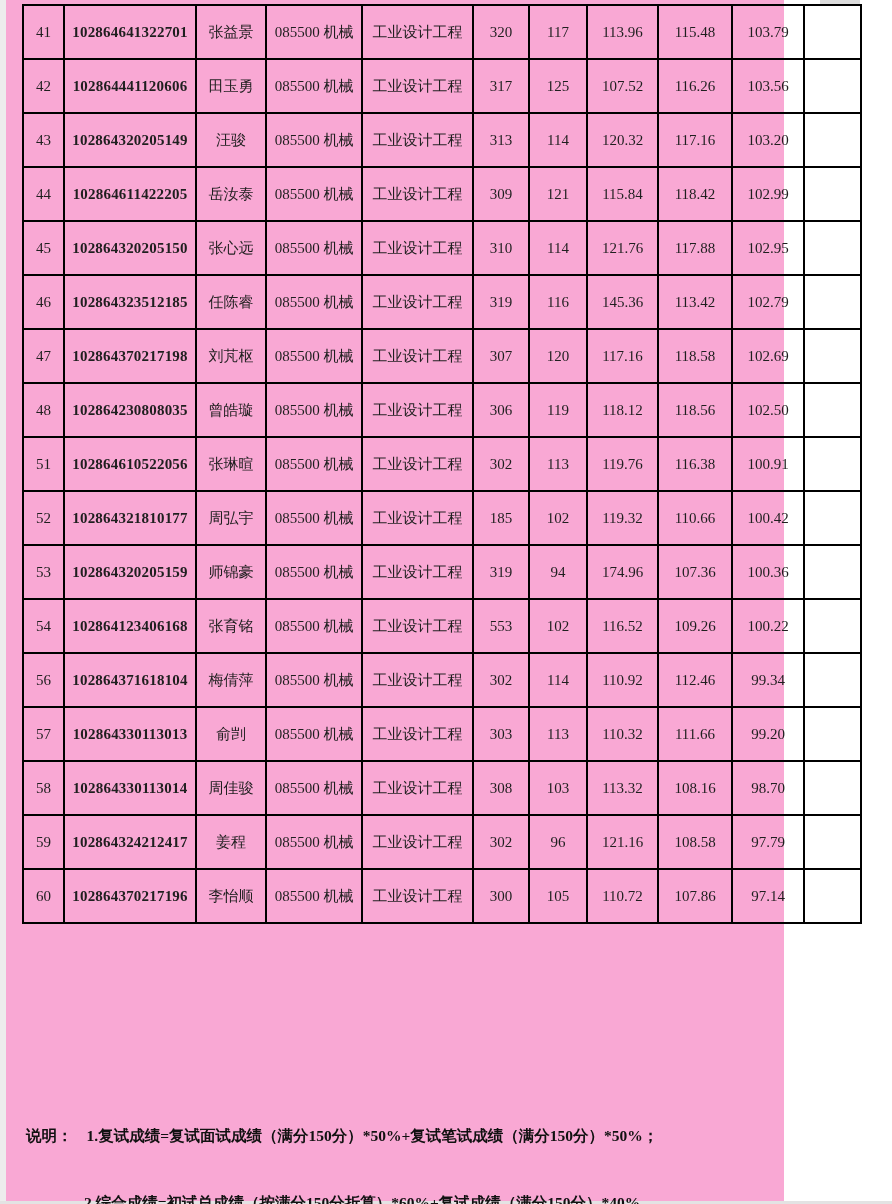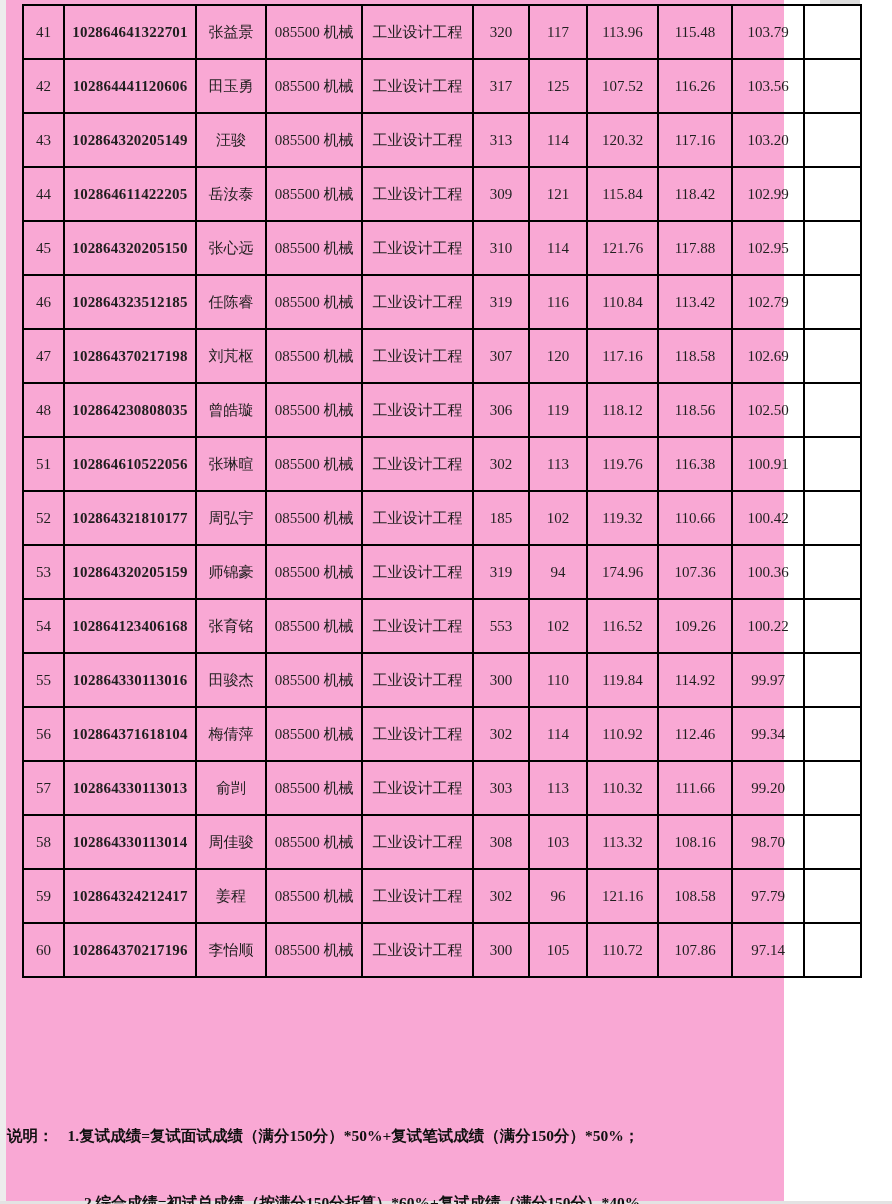--- a/index.html
+++ b/index.html
@@ -63,21 +63,21 @@
   .notes {
     position: absolute;
     left: 0;
     top: 1126px;
     width: 892px;
     font-weight: bold;
     font-size: 15.5px;
     color: #111111;
   }
   .note-row-1 {
-    padding-left: 7px;
+    padding-left: 26px;
     white-space: nowrap;
   }
   .note-row-1 .note-text { margin-left: 14px; }
   .note-row-2 {
     margin-top: 46px;
     padding-left: 84px;
     white-space: nowrap;
   }
 </style>
 </head>
@@ -175,21 +175,21 @@
   </tr>
 
   <tr>
     <td class="c-no">46</td>
     <td class="c-id">102864323512185</td>
     <td class="c-name">任陈睿</td>
     <td class="c-code">085500 机械</td>
     <td class="c-major">工业设计工程</td>
     <td class="c-score">319</td>
     <td class="c-score">116</td>
-    <td class="c-score">110.84</td>
+    <td class="c-score">145.36</td>
     <td class="c-score">113.42</td>
     <td class="c-score">102.79</td>
     <td class="c-empty"></td>
   </tr>
 
   <tr>
     <td class="c-no">47</td>
     <td class="c-id">102864370217198</td>
     <td class="c-name">刘芃枢</td>
     <td class="c-code">085500 机械</td>
@@ -267,33 +267,20 @@
     <td class="c-code">085500 机械</td>
     <td class="c-major">工业设计工程</td>
     <td class="c-score">553</td>
     <td class="c-score">102</td>
     <td class="c-score">116.52</td>
     <td class="c-score">109.26</td>
     <td class="c-score">100.22</td>
     <td class="c-empty"></td>
   </tr>
 
-  <tr>
-    <td class="c-no">55</td>
-    <td class="c-id">102864330113016</td>
-    <td class="c-name">田骏杰</td>
-    <td class="c-code">085500 机械</td>
-    <td class="c-major">工业设计工程</td>
-    <td class="c-score">300</td>
-    <td class="c-score">110</td>
-    <td class="c-score">119.84</td>
-    <td class="c-score">114.92</td>
-    <td class="c-score">99.97</td>
-    <td class="c-empty"></td>
-  </tr>
 
   <tr>
     <td class="c-no">56</td>
     <td class="c-id">102864371618104</td>
     <td class="c-name">梅倩萍</td>
     <td class="c-code">085500 机械</td>
     <td class="c-major">工业设计工程</td>
     <td class="c-score">302</td>
     <td class="c-score">114</td>
     <td class="c-score">110.92</td>

